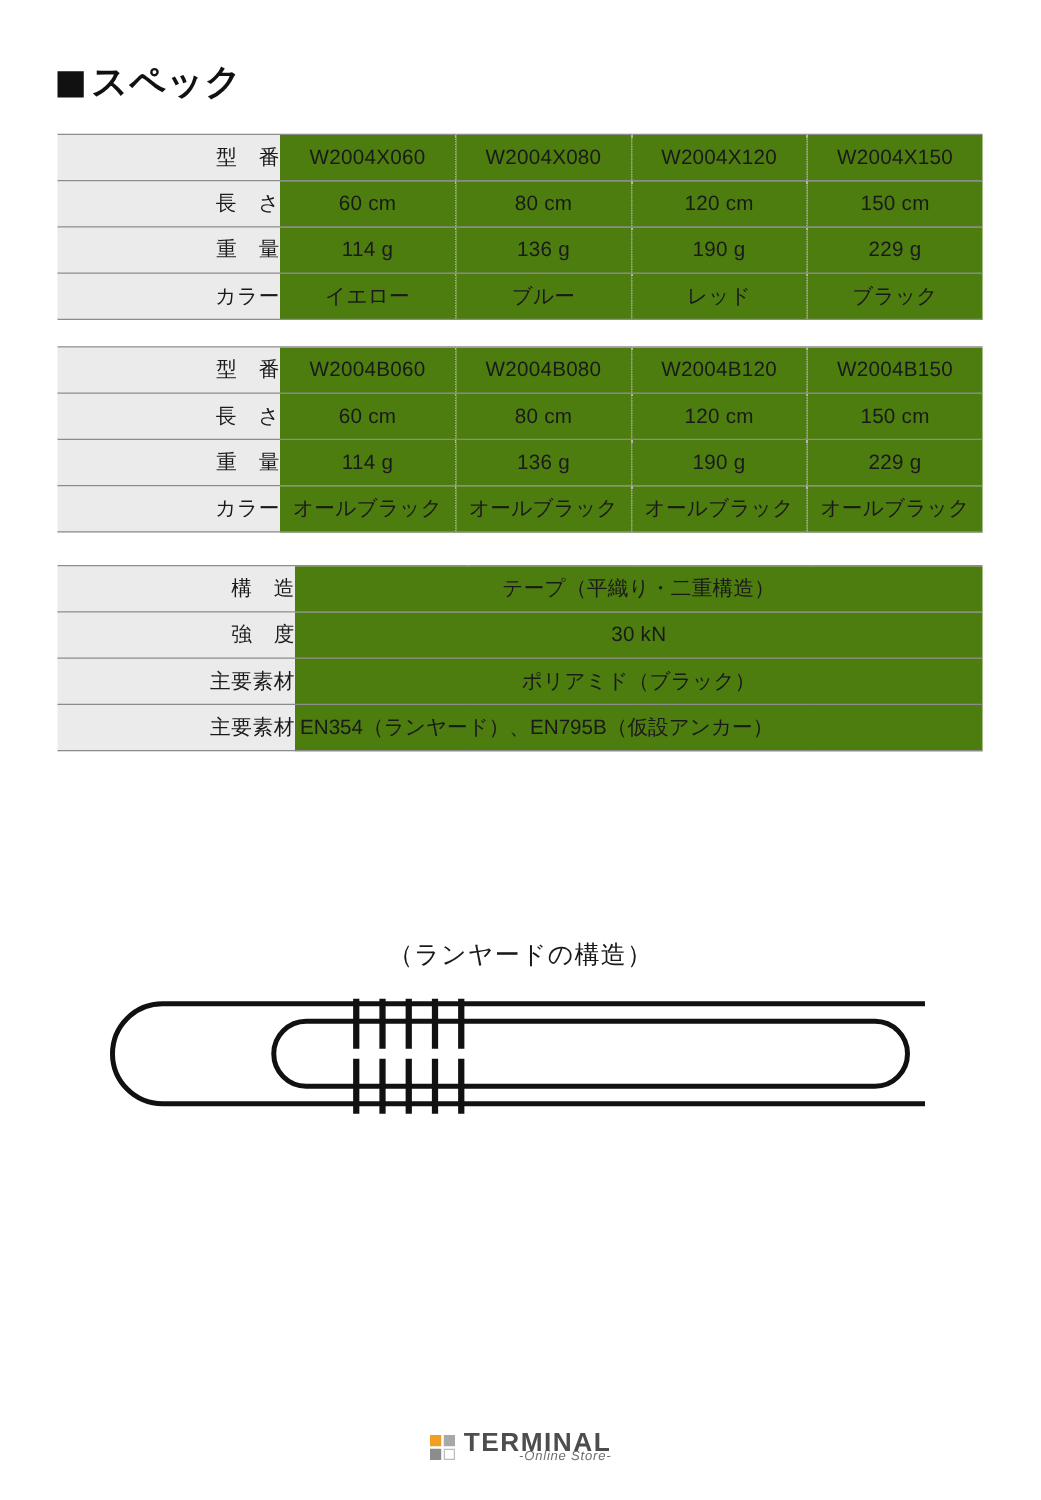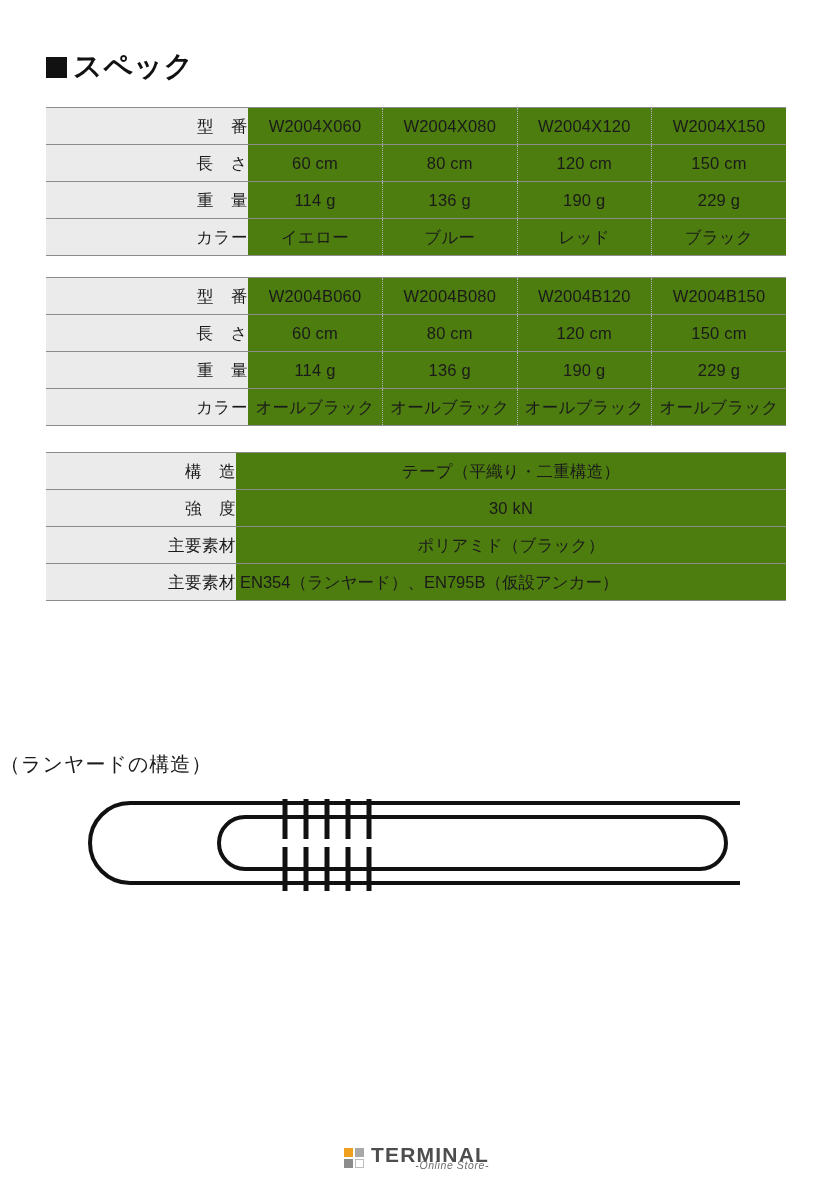--- a/index.html
+++ b/index.html
@@ -68,21 +68,21 @@
     vertical-align: middle;
     line-height: 1.15;
   }
   
   .spec-table tr + tr td { border-top: none; }
 
   .label-cell {
     background: #ebebeb;
     text-align: right;
     padding-right: 11px;
-    width: 202px;
+    width: 178px;
     font-size: 16.5px;
     color: #1a1a1a;
     letter-spacing: 0.5px;
   }
   #table-common .label-cell { width: 190px; }
 
   .value-cell {
     background: #4d7c0f;
     text-align: center;
     color: #1a1a1a;
@@ -101,20 +101,21 @@
   }
 
   
   .diagram-block {
     position: absolute;
     left: 0;
     top: 752px;
     width: 833px;
   }
   .diagram-caption {
+    text-align: center;
     font-size: 20px;
     color: #1a1a1a;
     letter-spacing: 1px;
     line-height: 1.2;
   }
   .diagram-figure {
     margin-top: 23px;
     display: block;
   }
 

